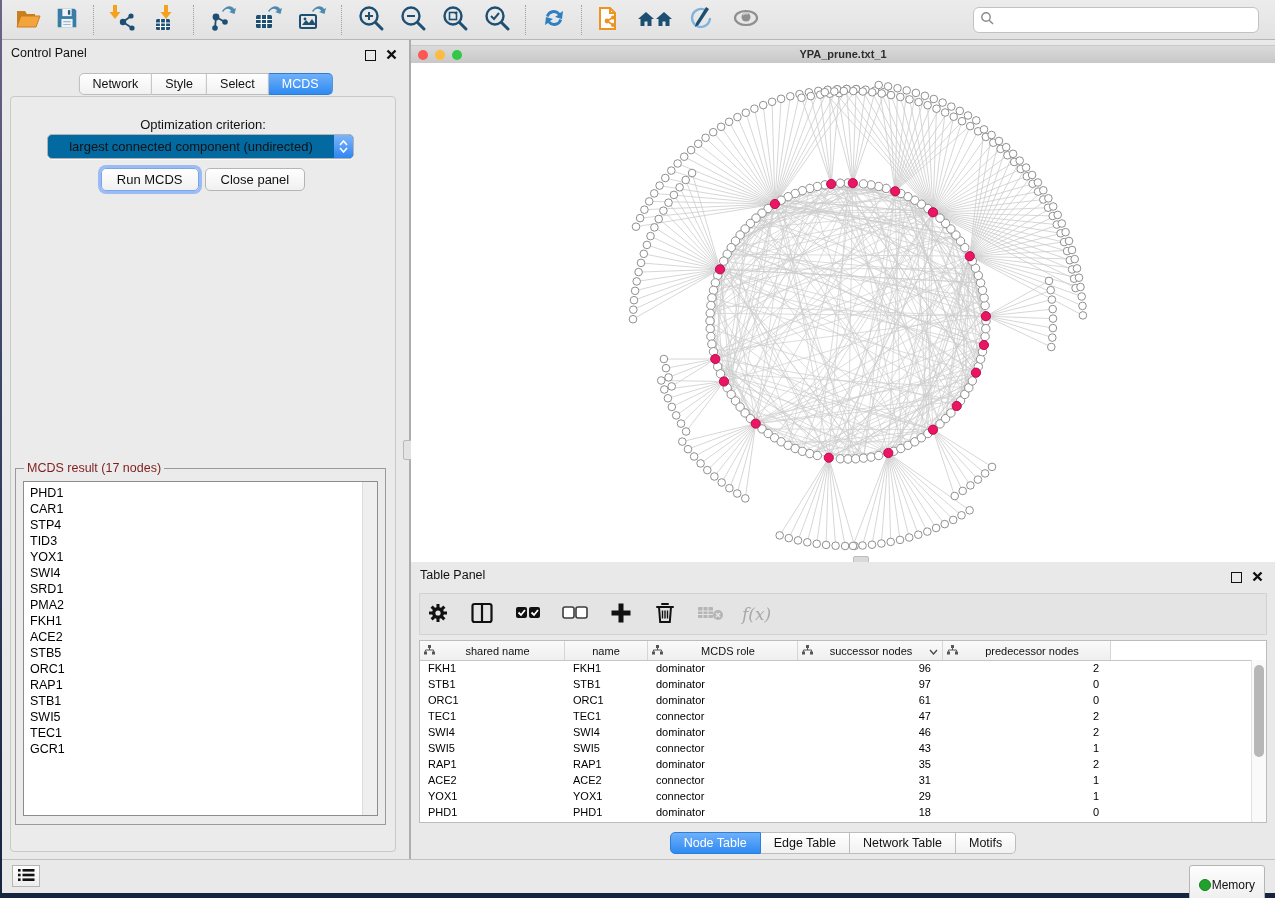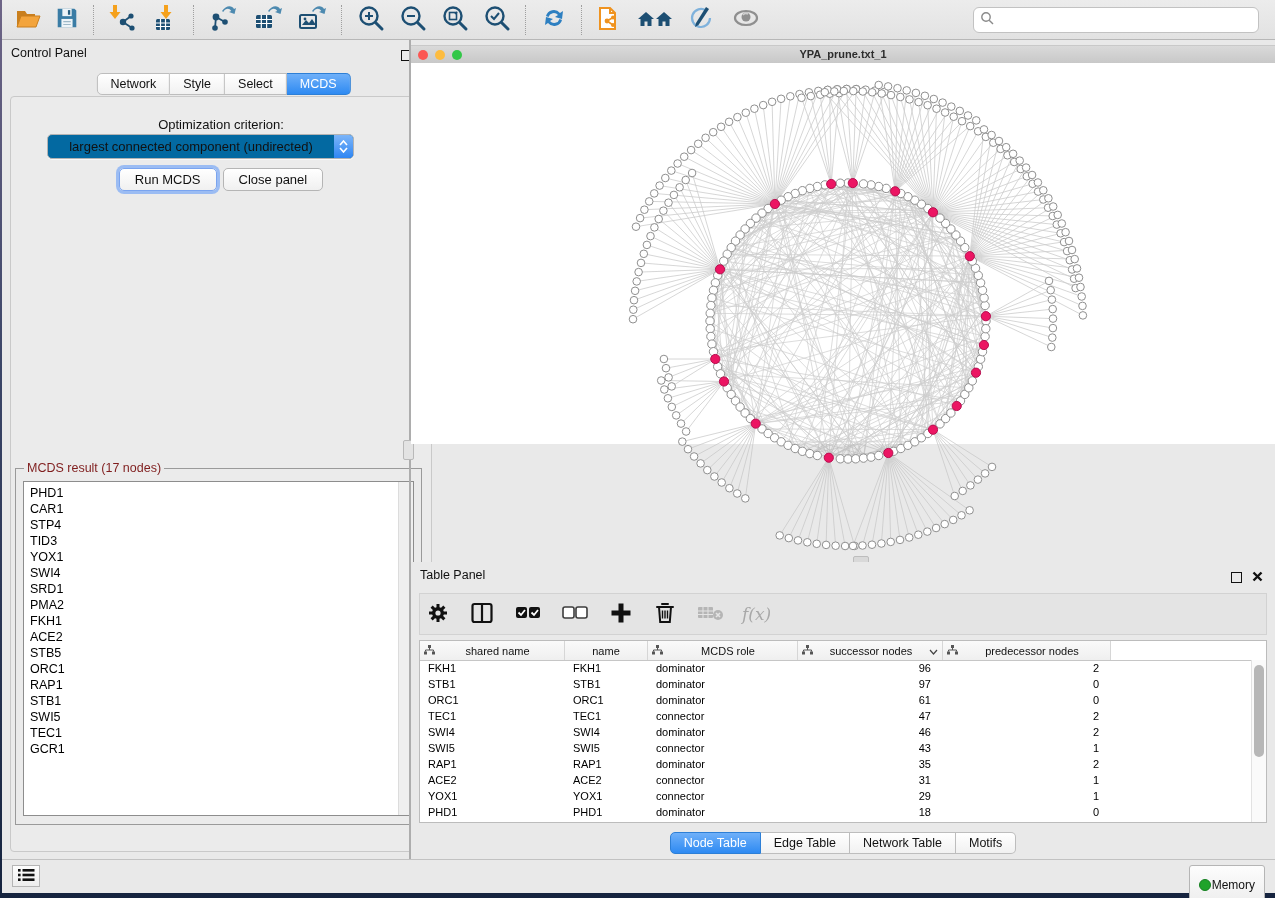--- a/index.html
+++ b/index.html
@@ -7,21 +7,21 @@
   .app{position:absolute;left:2px;top:0;right:0;bottom:5px;background:#e9e9e9;}
   
   .toolbar{position:absolute;left:0;top:0;right:0;height:40px;background:linear-gradient(#ececec,#e2e2e2);
     border-bottom:1px solid #b7b7b7;display:flex;align-items:center;padding:0 6px;box-sizing:border-box;}
   .tbtn{background:none;border:none;padding:2px;margin:0 4px;cursor:pointer;display:flex;align-items:center;}
   .tsep{width:1px;height:30px;margin:0 7px;border-left:1px dotted #9f9f9f;}
   .searchbox{margin-left:auto;margin-right:10px;width:272px;height:24px;background:#fff;border:1px solid #c2c2c2;
     border-radius:6px;display:flex;align-items:center;padding:0 6px;}
   .searchbox input{border:none;outline:none;flex:1;font-size:12px;background:transparent;}
   
-  .cpanel{position:absolute;left:0;top:40px;width:407px;bottom:33px;background:#e9e9e9;padding-left:36px;}
+  .cpanel{position:absolute;left:0;top:40px;width:407px;bottom:33px;background:#e9e9e9;}
   .pheader{position:absolute;left:0;top:0;right:0;height:26px;}
   .pheader .ptitle{position:absolute;left:9px;top:6px;font-size:12.5px;color:#111;}
   .winbtns{position:absolute;right:12px;top:6px;display:flex;gap:10px;align-items:center;}
   .floatbox{width:9px;height:9px;border:1.5px solid #111;background:transparent;}
   .tabbar{position:absolute;top:33px;left:50%;transform:translateX(-50%);display:flex;}
   .seg{background:linear-gradient(#ffffff,#f1f1f1);border:1px solid #bdbdbd;border-left-width:0;
     padding:3px 13px;font-size:12.5px;color:#111;cursor:pointer;white-space:nowrap;}
   .seg:first-child{border-left-width:1px;border-radius:5px 0 0 5px;}
   .seg:last-child{border-radius:0 5px 5px 0;}
   .seg.active{background:linear-gradient(#6fb0f9,#2e8af2);color:#fff;border-color:#2d7fd6;}
@@ -41,21 +41,21 @@
   .groupbox{position:absolute;left:4px;right:9px;top:371px;bottom:26px;border:1px solid #9a9a9a;}
   .gtitle{position:absolute;top:-8px;left:8px;background:#ebebeb;padding:0 3px;font-size:12.5px;color:#7f1d1d;}
   .mlist{position:absolute;left:7px;right:7px;top:12px;bottom:8px;background:#fff;border:1px solid #8d8d8d;overflow:hidden;}
   .mlist .inner{position:absolute;left:6px;top:3px;right:18px;bottom:0;font-size:12.5px;line-height:16px;color:#000;}
   .mlist .track{position:absolute;right:0;top:0;bottom:0;width:14px;background:#efefef;border-left:1px solid #dcdcdc;}
   
   .vsplit{position:absolute;left:407px;top:40px;width:2px;bottom:33px;background:#adadad;}
   .vhandle{position:absolute;left:401px;top:440px;width:9px;height:18px;background:#e3e3e3;border:1px solid #b9b9b9;border-radius:2px;}
   .hhandle{position:absolute;left:851px;top:556px;width:14px;height:7px;background:#d9d9d9;border:1px solid #bdbdbd;border-radius:2px;}
   
-  .netwin{position:absolute;left:409px;right:0;top:45px;height:399px;background:#fff;}
+  .netwin{position:absolute;left:409px;right:0;top:45px;height:517px;background:#fff;}
   .nettitle{position:absolute;left:0;right:0;top:0;height:17px;background:linear-gradient(#dadada,#c8c8c8);
     border-bottom:1px solid #a9a9a9;border-top:1px solid #c9c9c9;}
   .nettitle .t{position:absolute;left:0;right:0;top:2px;text-align:center;font-size:11px;font-weight:bold;color:#2d2d2d;}
   .lights{position:absolute;left:7px;top:4px;display:flex;gap:7px;}
   .light{width:10px;height:10px;border-radius:50%;}
   .netcanvas{position:absolute;left:0;right:0;top:18px;bottom:0;background:#fff;}
   
   .tpanel{position:absolute;left:409px;right:0;top:562px;bottom:33px;background:#e9e9e9;}
   .tptoolbar{position:absolute;left:8px;right:8px;top:31px;height:42px;background:#e4e4e4;
     border:1px solid #d2d2d2;display:flex;align-items:center;padding-left:1px;box-sizing:border-box;gap:9px;}

